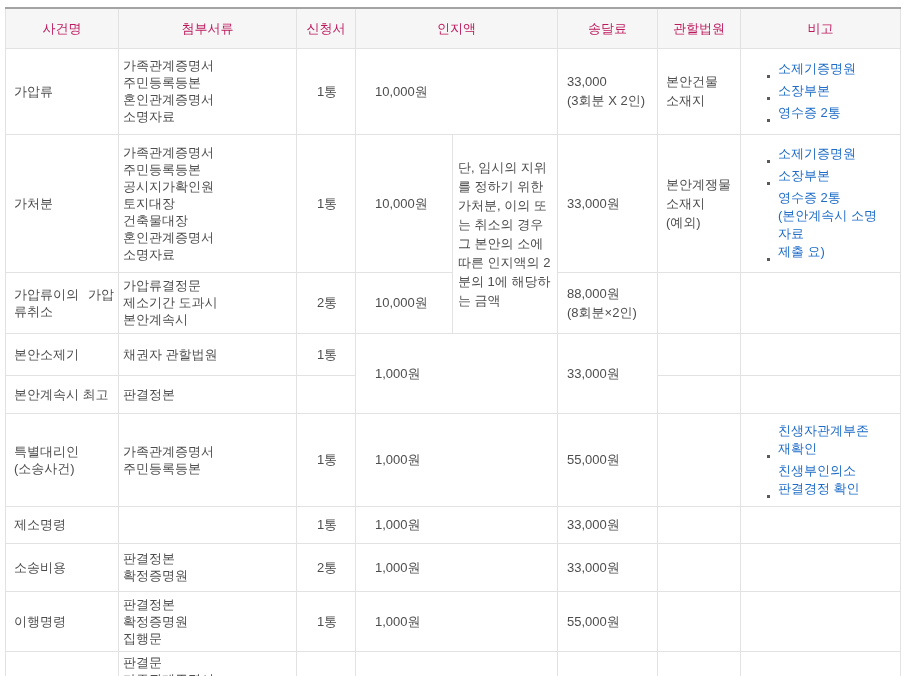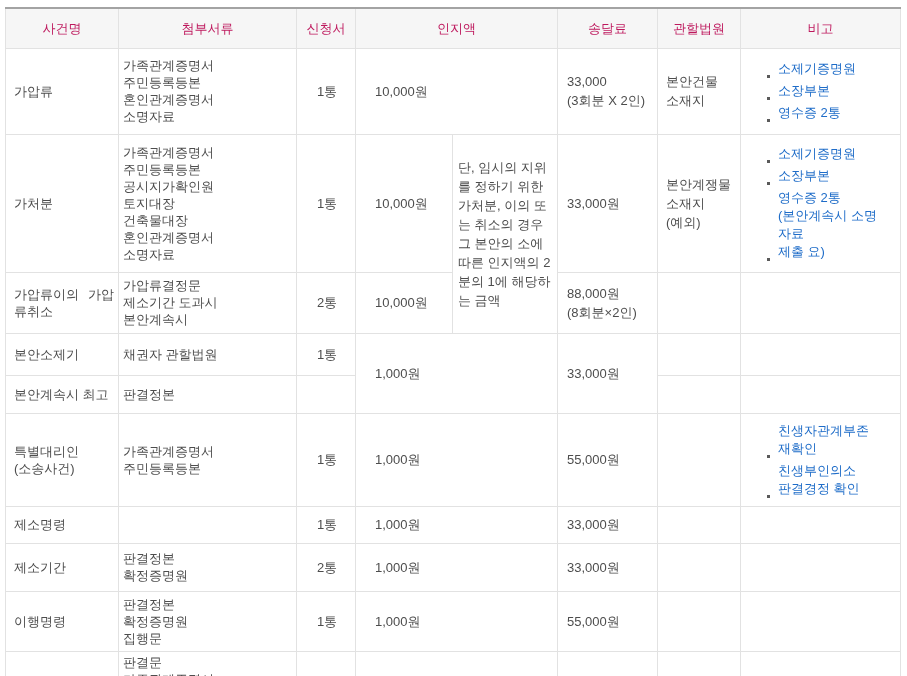--- a/index.html
+++ b/index.html
@@ -176,21 +176,21 @@
       <td class="case pre">제소명령</td>
       <td class="docs"></td>
       <td class="app">1통</td>
       <td class="stamp pre" colspan="2">1,000원</td>
       <td class="service pre">33,000원</td>
       <td class="court"></td>
       <td class="remarks"></td>
     </tr>
 
     <tr class="h-r8">
-      <td class="case pre">제소기간</td>
+      <td class="case pre">소송비용</td>
       <td class="docs pre">판결정본
 확정증명원</td>
       <td class="app">2통</td>
       <td class="stamp pre" colspan="2">1,000원</td>
       <td class="service pre">33,000원</td>
       <td class="court"></td>
       <td class="remarks"></td>
     </tr>
 
     <tr class="h-r9">

